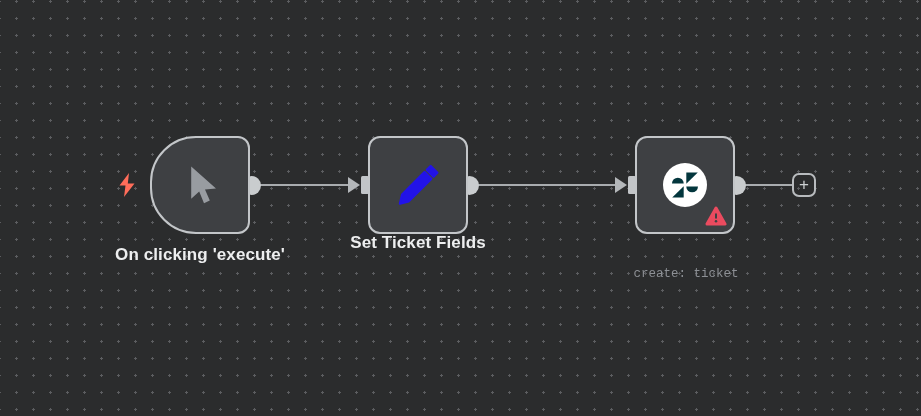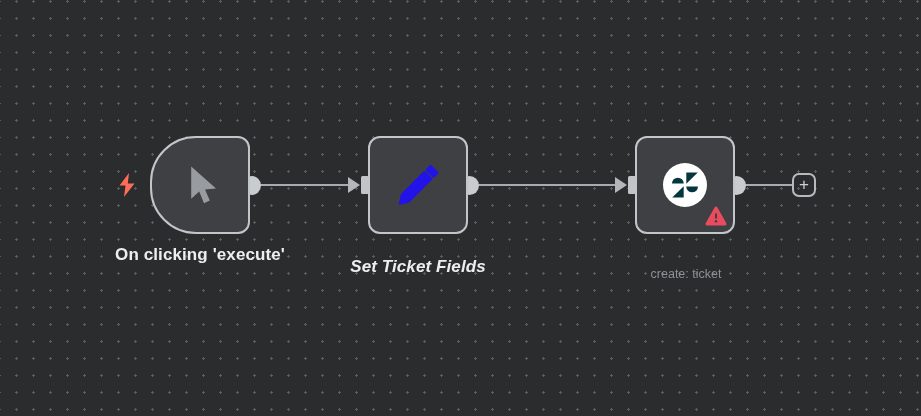--- a/index.html
+++ b/index.html
@@ -35,20 +35,21 @@
     white-space:nowrap;
     transform:translateX(-50%);
     letter-spacing:.1px;
   }
   .node-sublabel{
     position:absolute;
     color:#8d9095;
     font-size:12.5px;font-weight:400;
     text-align:center;white-space:nowrap;
     transform:translateX(-50%);
+    font-family:Liberation Mono, monospace;
   }
   .wire{
     position:absolute;height:2px;background:#a9acaf;top:184px;
   }
   .out-dot{
     position:absolute;width:19px;height:19px;border-radius:50%;
     background:#c9ccce;top:175.5px;
   }
   .in-rect{
     position:absolute;width:8px;height:18px;border-radius:1.5px;
@@ -118,21 +119,21 @@
   <div class="node node-square" style="left:368px;top:136px;">
     <span>
       <svg width="46" height="46" viewBox="0 0 24 24">
         <g fill="#2213e8" stroke="#2213e8" stroke-width="1.2" stroke-linejoin="round">
           <polygon points="15.4,5.3 18.9,8.8 7.2,20.5 2.6,21.7 3.7,17.0"></polygon>
           <polygon points="16.6,4.1 18.6,2.1 22.1,5.6 20.1,7.6"></polygon>
         </g>
       </svg>
     </span>
   </div>
-  <div class="node-label" style="left:418px;top:257px;font-style:italic;">Set Ticket Fields</div>
+  <div class="node-label" style="left:418px;top:233px;">Set Ticket Fields</div>
 
   <div class="node node-square" style="left:635px;top:136px;">
     <div class="zendesk-circle">
       <svg width="26" height="26" viewBox="0 0 24 24">
         <g fill="#03363d">
           <path d="M0,10.6 a5.4,5.4 0 0 1 10.8,0 z"></path>
           <polygon points="13.2,0.4 23.8,0.4 13.2,10.8"></polygon>
           <polygon points="10.8,23.6 0.2,23.6 10.8,13.2"></polygon>
           <path d="M13.2,13.4 a5.4,5.4 0 0 0 10.8,0 z"></path>
         </g>

